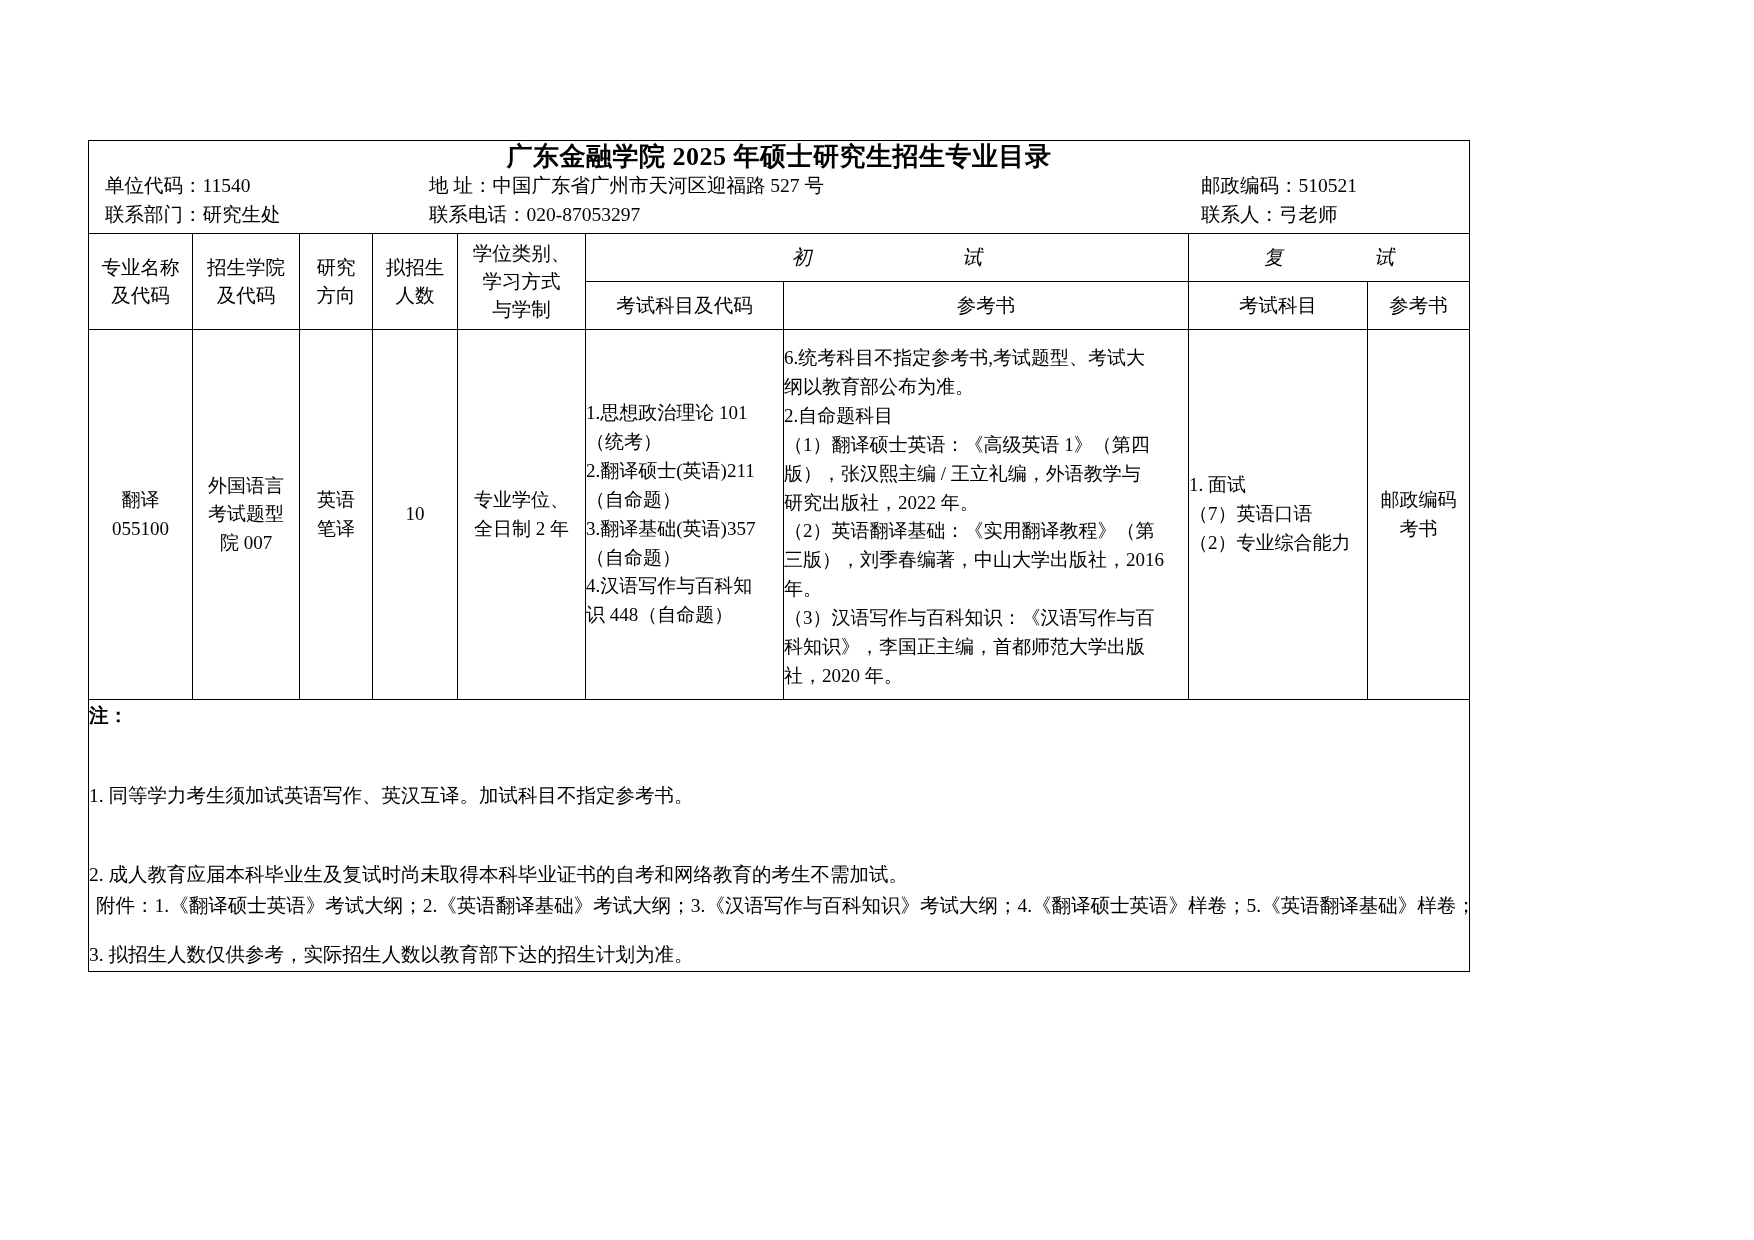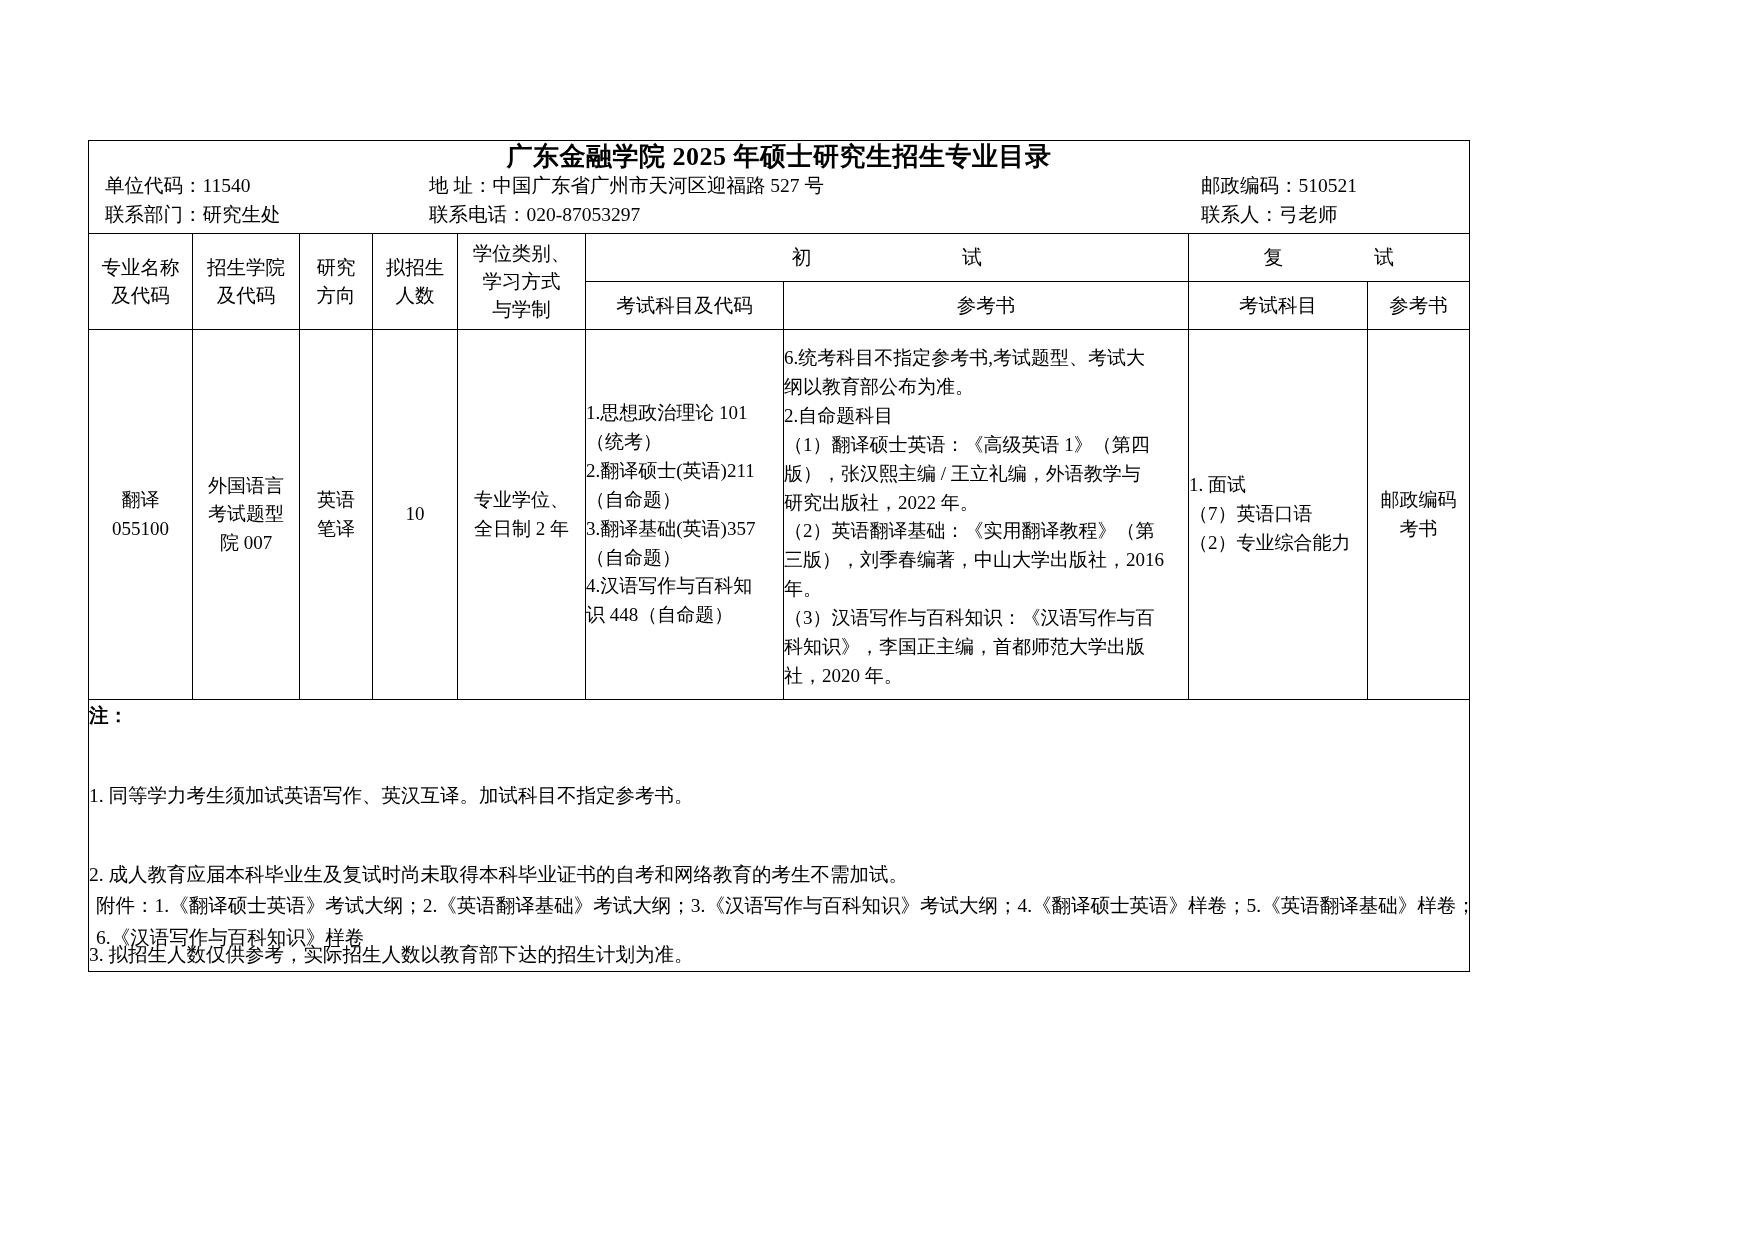--- a/index.html
+++ b/index.html
@@ -81,20 +81,21 @@
     line-height: 1.42;
     padding: 6px 2px;
   }
   .col-head.tall { height: 96px; }
   .group-head {
     text-align: center;
     font-size: 20px;
     font-weight: bold;
     height: 48px;
     letter-spacing: 0.5px;
+    font-style: italic;
   }
   .group-head .sp { display: inline-block; width: 150px; }
   .group-head .sp-narrow { display: inline-block; width: 90px; }
   .sub-head {
     text-align: center;
     font-size: 19.5px;
     font-weight: bold;
     height: 48px;
   }
 
@@ -299,16 +300,15 @@
         <span class="note-item">1. 同等学力考生须加试英语写作、英汉互译。加试科目不指定参考书。</span>
         <span class="note-item">2. 成人教育应届本科毕业生及复试时尚未取得本科毕业证书的自考和网络教育的考生不需加试。</span>
         <span class="note-item">3. 拟招生人数仅供参考，实际招生人数以教育部下达的招生计划为准。</span>
       </td>
     </tr>
   </tbody>
     </table>
 
   <div class="appendix">
     <span class="line">附件：1.《翻译硕士英语》考试大纲；2.《英语翻译基础》考试大纲；3.《汉语写作与百科知识》考试大纲；4.《翻译硕士英语》样卷；5.《英语翻译基础》样卷；</span>
-    <span class="line">6.《汉语写作与百科知识》样卷</span>
   </div>
 
 </div>
 
 </body></html>

